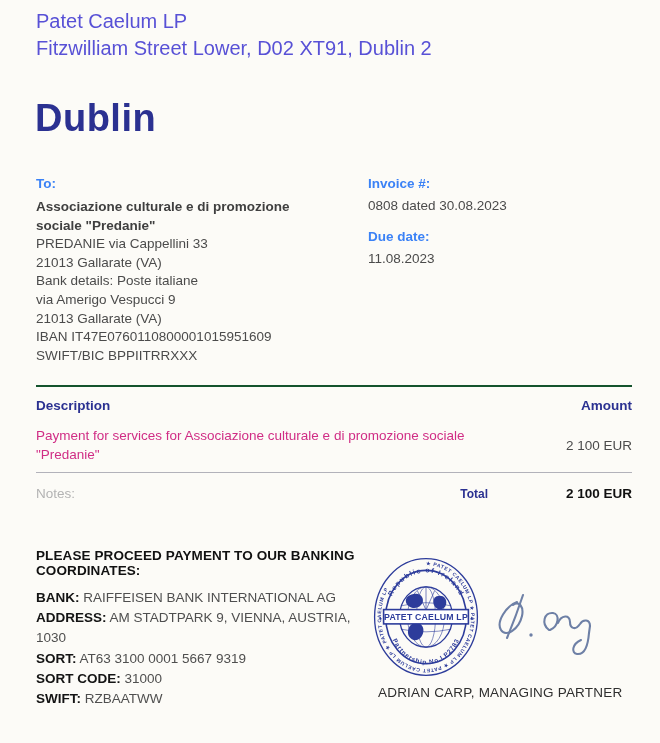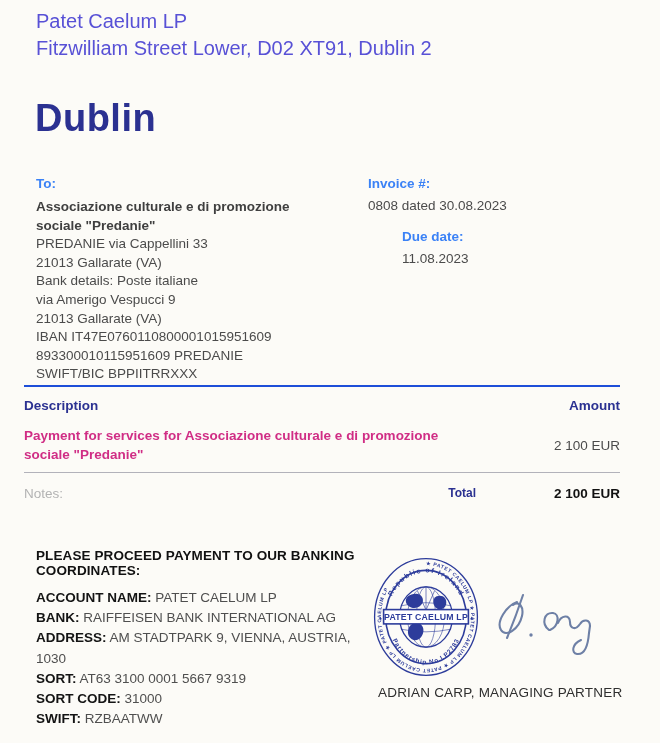--- a/index.html
+++ b/index.html
@@ -15,32 +15,32 @@
   
   .title { position:absolute; top:97px; left:35px; color:#2b3191;
     font-size:38px; font-weight:bold; letter-spacing:0.5px; }
   
   .info-col-left  { position:absolute; top:176px; left:36px;  width:320px; }
   .info-col-right { position:absolute; top:176px; left:368px; width:260px; }
   .block-label { font-size:13.5px; font-weight:bold; color:#3b82f6; margin-bottom:7px; }
   .to-name  { font-size:13.5px; font-weight:bold; color:#3f3f3f; line-height:18.6px; }
   .to-line  { font-size:13.5px; color:#4b4b4b; line-height:18.6px; }
   .meta-value { font-size:13.5px; color:#4b4b4b; margin-bottom:16px; }
-  .meta-group + .meta-group { margin-top:15px;margin-left:34px; }
+  .meta-group + .meta-group { margin-top:15px; }
   
-  .inv-table { position:absolute; top:385px; left:24px; width:596px;
-    border-top:2px solid #1d4ed8; }
+  .inv-table { position:absolute; top:385px; left:36px; width:596px;
+    border-top:2px solid #14532d; }
   .t-head { display:flex; justify-content:space-between; padding:11px 0 4px 0; }
   .t-head .th { font-size:13.5px; font-weight:bold; color:#2b3191; }
   .t-row { display:flex; align-items:center; padding:9px 0 8px 0;
     border-bottom:1px solid #b2b2ba; }
-  .t-desc { flex:1; font-size:13.5px; font-weight:bold; color:#d02d85;
+  .t-desc { flex:1; font-size:13.5px; font-weight:normal; color:#d02d85;
     line-height:19px; padding-right:28px; }
   .t-amount { width:130px; text-align:right; font-size:13.5px; color:#4b4b4b; }
-  .t-foot { display:flex; align-items:flex-start; padding-top:13px; }
+  .t-foot { display:flex; align-items:center; padding-top:13px; }
   .t-notes { flex:1; font-size:13.5px; color:#b3b3b3; }
   .t-total-label { width:120px; text-align:right; font-size:12px;
     font-weight:bold; color:#2b3191; padding-right:14px; }
   .t-total-value { width:130px; text-align:right; font-size:13.5px;
     font-weight:bold; color:#111; }
   
   .banking { position:absolute; top:548px; left:36px; width:345px; }
   .bank-heading { font-size:13.5px; font-weight:bold; color:#111;
     margin-bottom:10px; letter-spacing:0.1px; }
   .bank-row { font-size:13.5px; line-height:20.2px; }
@@ -69,21 +69,20 @@
   <div class="info-col-left">
     <div class="block-label">To:</div>
     <div class="to-name">Associazione culturale e di promozione</div>
     <div class="to-name">sociale "Predanie"</div>
     <div class="to-line">PREDANIE via Cappellini 33</div>
     <div class="to-line">21013 Gallarate (VA)</div>
     <div class="to-line">Bank details: Poste italiane</div>
     <div class="to-line">via Amerigo Vespucci 9</div>
     <div class="to-line">21013 Gallarate (VA)</div>
     <div class="to-line">IBAN IT47E0760110800001015951609</div>
-    <div class="to-line">893300010115951609 PREDANIE</div>
     <div class="to-line">SWIFT/BIC BPPIITRRXXX</div>
   </div>
 
   <div class="info-col-right">
     <div class="meta-group">
       <div class="block-label">Invoice #:</div>
       <div class="meta-value">0808 dated 30.08.2023</div>
     </div>
     <div class="meta-group">
       <div class="block-label">Due date:</div>
@@ -102,24 +101,20 @@
     </div>
     <div class="t-foot">
       <div class="t-notes">Notes:</div>
       <div class="t-total-label">Total</div>
       <div class="t-total-value">2 100 EUR</div>
     </div>
   </div>
 
   <div class="banking">
     <div class="bank-heading">PLEASE PROCEED PAYMENT TO OUR BANKING COORDINATES:</div>
-    <div class="bank-row">
-      <span class="bank-label">ACCOUNT NAME:</span>
-      <span class="bank-value">PATET CAELUM LP</span>
-    </div>
     <div class="bank-row">
       <span class="bank-label">BANK:</span>
       <span class="bank-value">RAIFFEISEN BANK INTERNATIONAL AG</span>
     </div>
     <div class="bank-row">
       <span class="bank-label">ADDRESS:</span>
       <span class="bank-value">AM STADTPARK 9, VIENNA, AUSTRIA, 1030</span>
     </div>
     <div class="bank-row">
       <span class="bank-label">SORT:</span>

